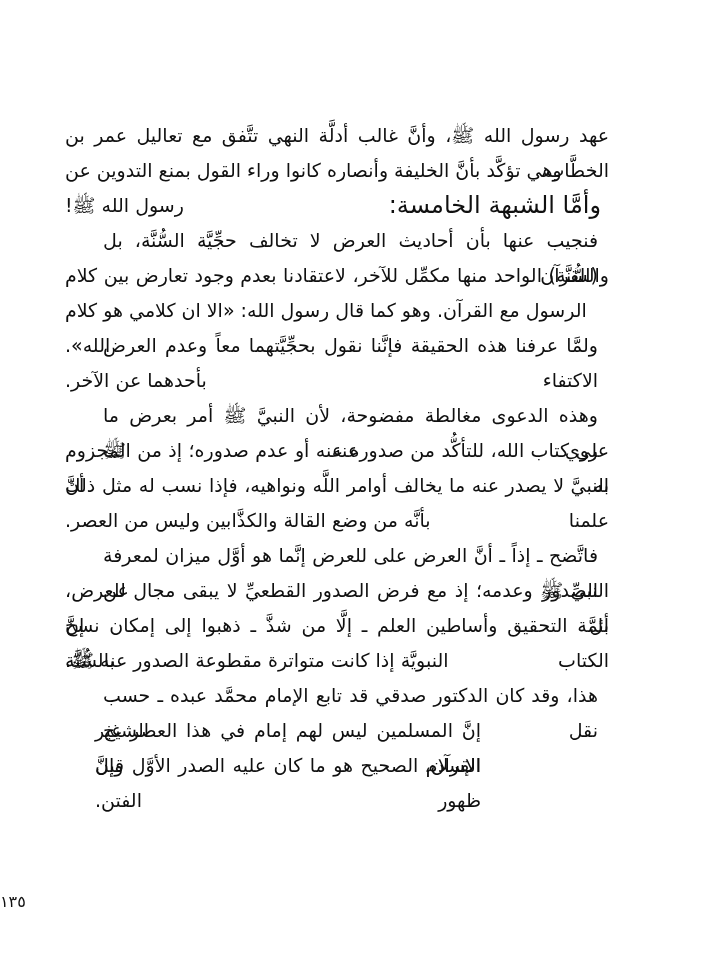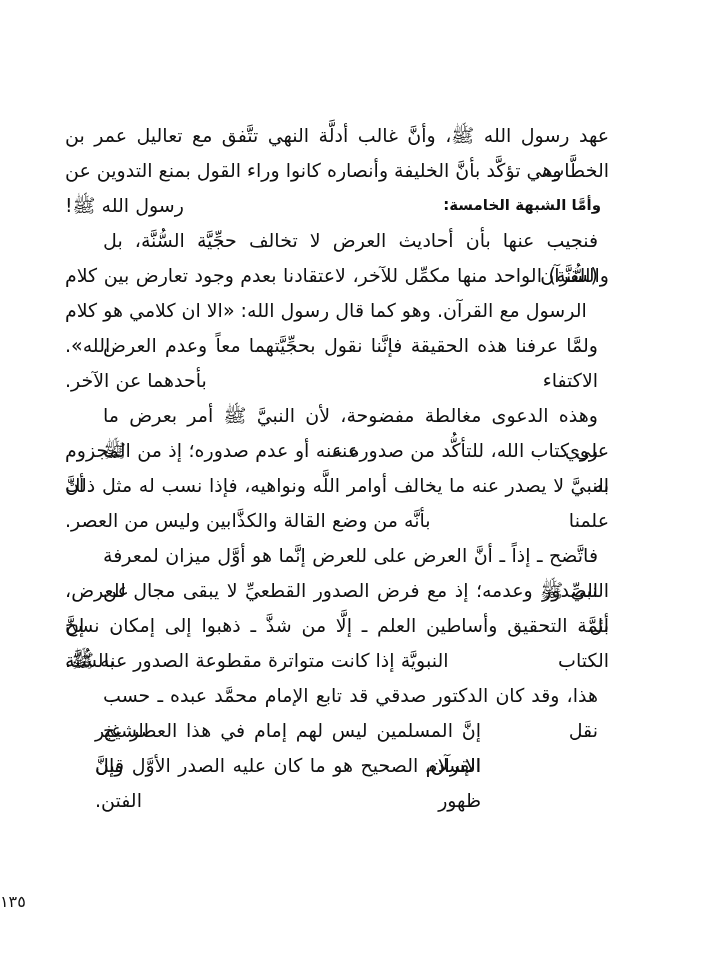--- a/index.html
+++ b/index.html
@@ -19,22 +19,22 @@
   .ln {
     height:35px;
     line-height:35px;
     font-size:19px;
     white-space:normal;
   }
   .j { text-align:justify; text-align-last:justify; }
   .r { text-align:left; }
   .ind { padding-right:11px;margin-left:38px; }
   .h  {
-    font-weight:bold;
-    font-size:15px;
+    font-weight:normal;
+    font-size:24px;
     padding-right:8px;
     text-align:right;
   }
   .quote {
     margin-right:128px;
     margin-left:30px;
   }
   .pagenum {
     position:absolute;
     top:890px; left:0; right:0;

